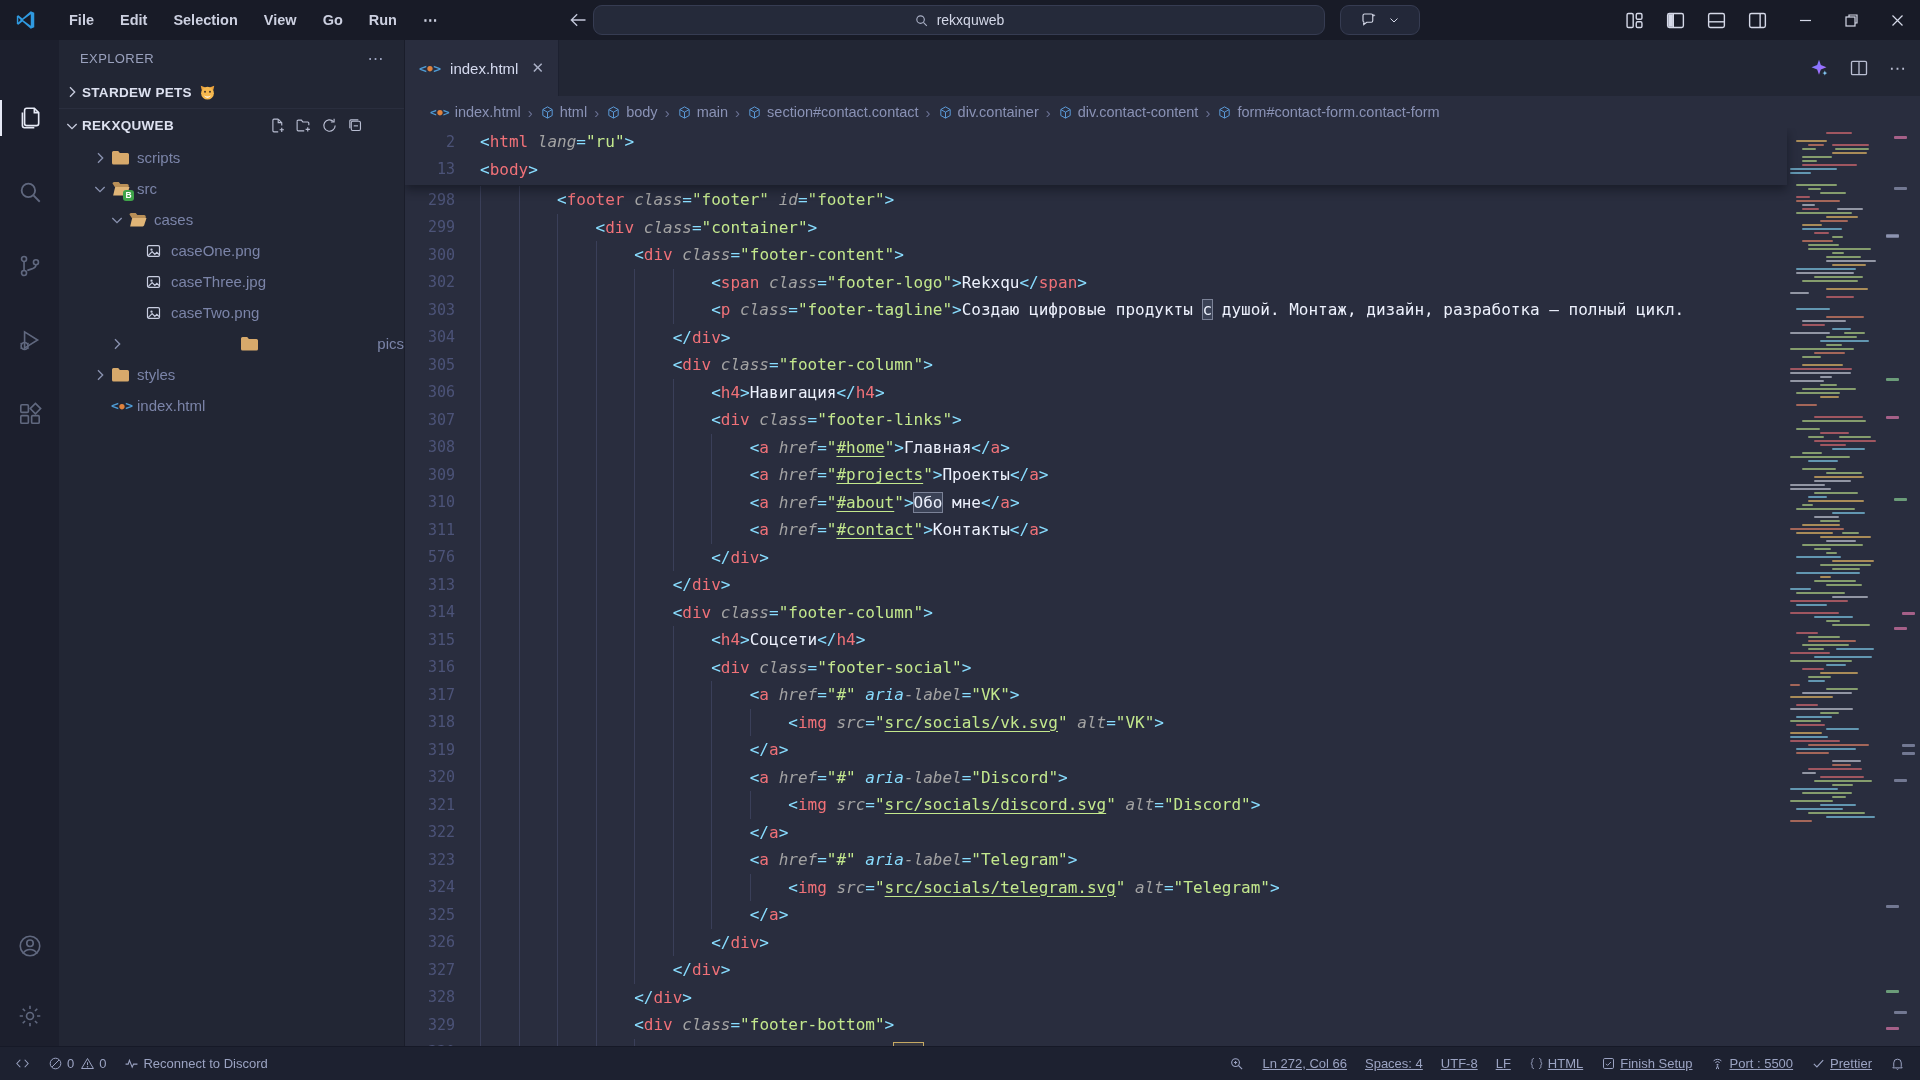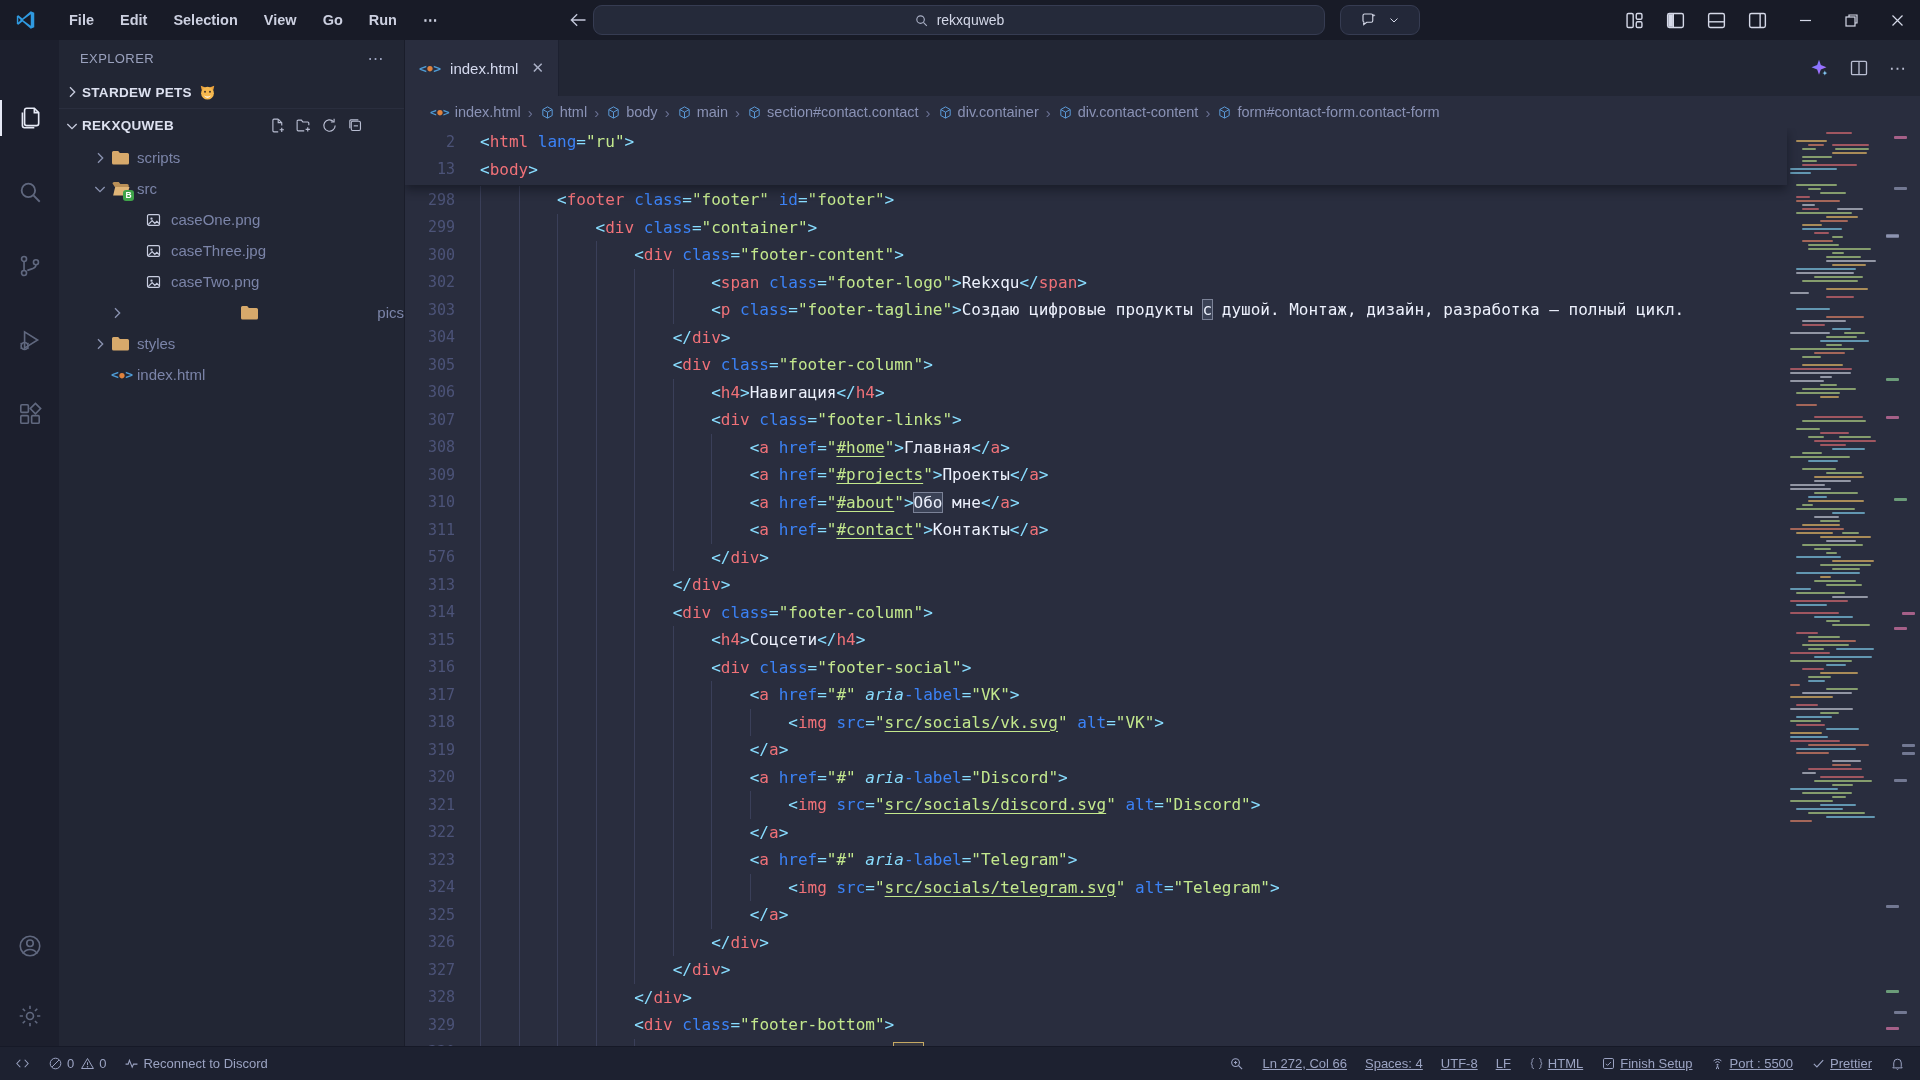--- a/index.html
+++ b/index.html
@@ -73,21 +73,21 @@
   .code-lines{position:absolute;left:0;top:58px;right:133px;overflow:hidden;bottom:0;}
   .sticky{position:absolute;left:0;top:0;right:133px;background:#292d3e;z-index:5;
     box-shadow:0 5px 9px rgba(8,10,18,.45);padding-bottom:2px;}
   .row{height:27.5px;display:flex;align-items:center;white-space:pre;}
   .ln{flex:0 0 50px;text-align:right;color:#4c5378;font-size:15px;}
   .lgap{flex:0 0 25px;}
   .ind{align-self:stretch;flex:none;
     background:repeating-linear-gradient(to right,#3a3f59 0,#3a3f59 1px,transparent 1px,transparent 4ch);}
   .tk-p{color:#89ddff;}
   .tk-t{color:#f07178;}
-  .tk-a{color:#3b82f6;}
+  .tk-a{color:#a3a3a3;font-style:italic;}
   .tk-ac{color:#89ddff;font-style:italic;}
   .tk-v{color:#c3e88d;}
   .tk-l{color:#c3e88d;text-decoration:underline;text-underline-offset:3px;}
   .tk-x{color:#edf1fd;}
   .tk-e{color:#89ddff;}
   .tk-b{color:#edf1fd;outline:1px solid rgba(205,215,240,.5);background:rgba(125,140,175,.22);}
   .tk-y{color:#edf1fd;outline:1px solid rgba(226,192,106,.85);background:rgba(226,192,106,.08);}
 
   
   .minimap{position:absolute;top:0;right:40px;width:93px;bottom:0;}
@@ -305,20 +305,32 @@
             <path d="M5 9l7 7 7-7"></path>
           </svg>
           <span class="fico">
             <svg width="20" height="17" viewBox="0 0 24 22">
               <path fill="#b98f57" d="M1 4.5A2 2 0 0 1 3 2.5h6l2.2 2.7H20a2 2 0 0 1 2 2V9H4z"></path>
               <path fill="#e0b577" d="M4.5 9H23l-3 9.6a2 2 0 0 1-1.9 1.4H1.8z"></path>
             </svg>
             <span class="badge">B</span>
           </span>
           <span class="tlabel">src</span>
+        </div>
+        <div class="trow" style="padding-left: 50px;">
+          <svg class="chev" viewBox="0 0 24 24" fill="none" stroke="currentColor" stroke-width="2">
+            <path d="M5 9l7 7 7-7"></path>
+          </svg>
+          <span class="fico">
+            <svg width="20" height="17" viewBox="0 0 24 22">
+              <path fill="#b98f57" d="M1 4.5A2 2 0 0 1 3 2.5h6l2.2 2.7H20a2 2 0 0 1 2 2V9H4z"></path>
+              <path fill="#e0b577" d="M4.5 9H23l-3 9.6a2 2 0 0 1-1.9 1.4H1.8z"></path>
+            </svg>
+          </span>
+          <span class="tlabel">cases</span>
         </div>
         <div class="trow" style="padding-left: 67px;">
           <span style="flex:0 0 16px"></span>
           <span class="fico">
             <svg width="17" height="16" viewBox="0 0 24 24" fill="none" stroke="#c8cde0" stroke-width="1.8">
               <rect x="3" y="4" width="18" height="16" rx="2"></rect>
               <circle cx="9" cy="10" r="1.7" fill="#c8cde0" stroke="none"></circle>
               <path d="M4 19l6-6 4 4 3-3 3.5 3.5"></path>
             </svg>
           </span>

